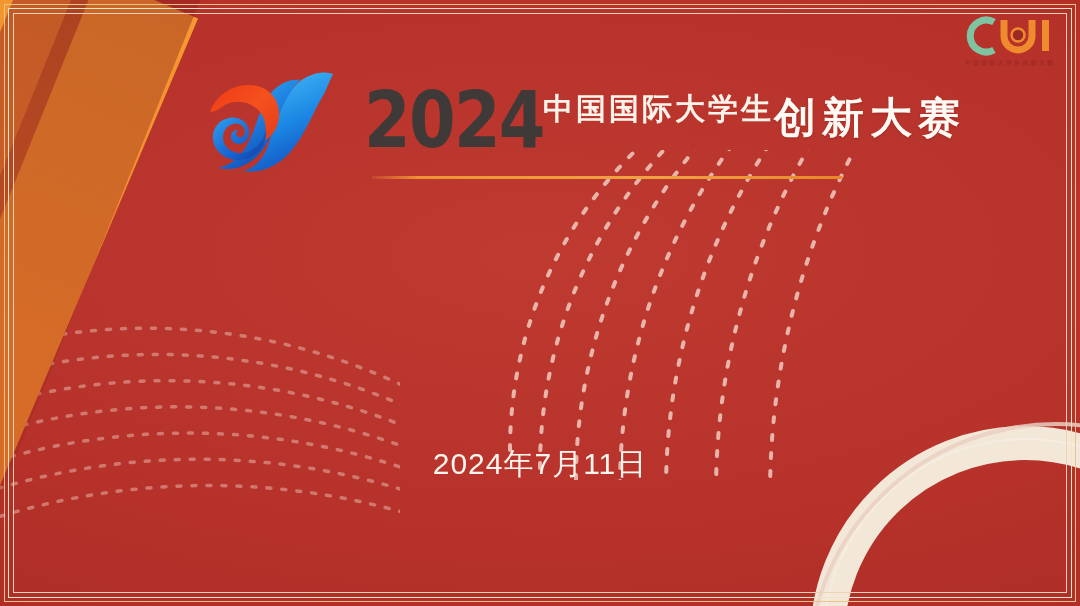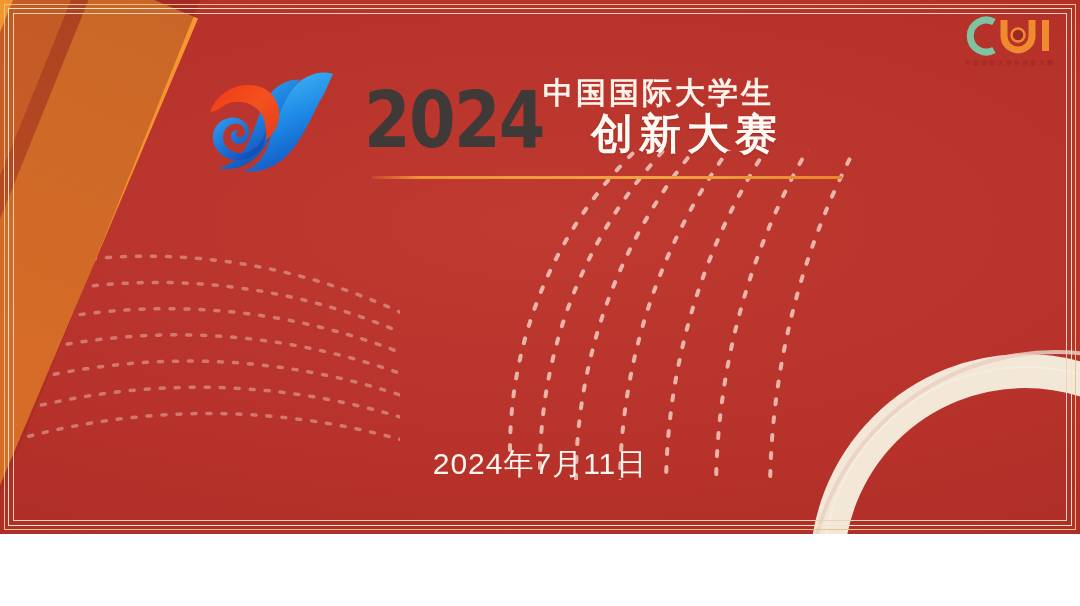--- a/index.html
+++ b/index.html
@@ -11,21 +11,21 @@
     width: 1080px;
     height: 606px;
     overflow: hidden;
     font-family: "Liberation Sans", "DejaVu Sans", sans-serif;
   }
 
   
   #slide {
     position: relative;
     width: 1080px;
-    height: 534px;
+    height: 606px;
     background: #b9332b;
     overflow: hidden;
   }
 
   
   .bg-base {
     position: absolute;
     inset: 0;
     background:
       radial-gradient(120% 90% at 50% 42%, #bf3a30 0%, #b5312a 55%, #a82b25 100%);
@@ -183,41 +183,40 @@
     line-height: 1;
     transform: scaleX(0.86);
     transform-origin: left center;
     margin-top: 6px;
     white-space: nowrap;
     font-family: "DejaVu Sans", "Liberation Sans", sans-serif;
   }
   .logo-cn {
     margin-left: -30px;
     display: flex;
-    flex-direction: column;
+    flex-direction: row;
     justify-content: center;
   }
   .logo-cn-top {
     color: #fdf3ea;
     font-size: 30px;
     font-weight: 700;
     letter-spacing: 3px;
     line-height: 1.08;
     white-space: nowrap;
   }
   .logo-cn-bot {
     color: #fffaf4;
     font-size: 42px;
     font-weight: 700;
     letter-spacing: 6px;
     line-height: 1.1;
     margin-top: 2px;
     white-space: nowrap;
     text-shadow: 0 1px 2px rgba(120,20,16,0.35);
-    margin-left: 48px;
   }
 
   
   .gold-rule {
     position: absolute;
     left: 372px;
     top: 176px;
     width: 470px;
     height: 3px;
     z-index: 20;

